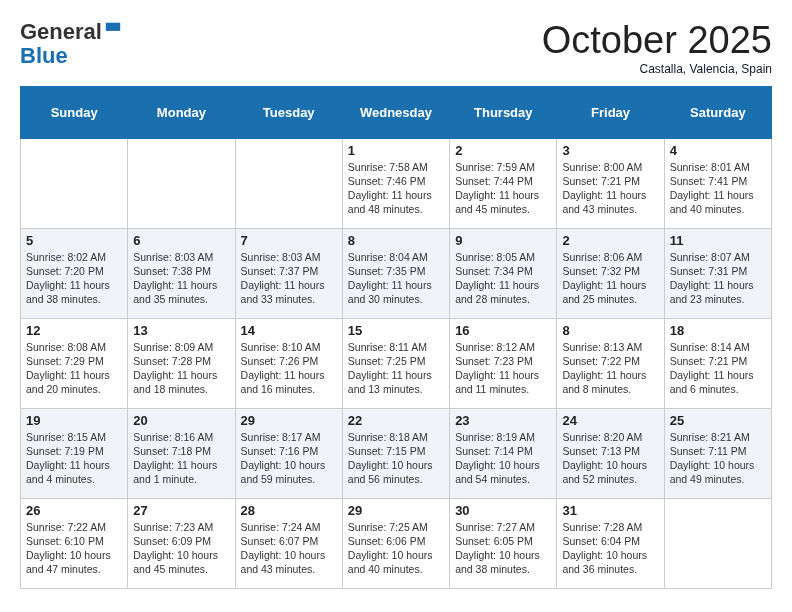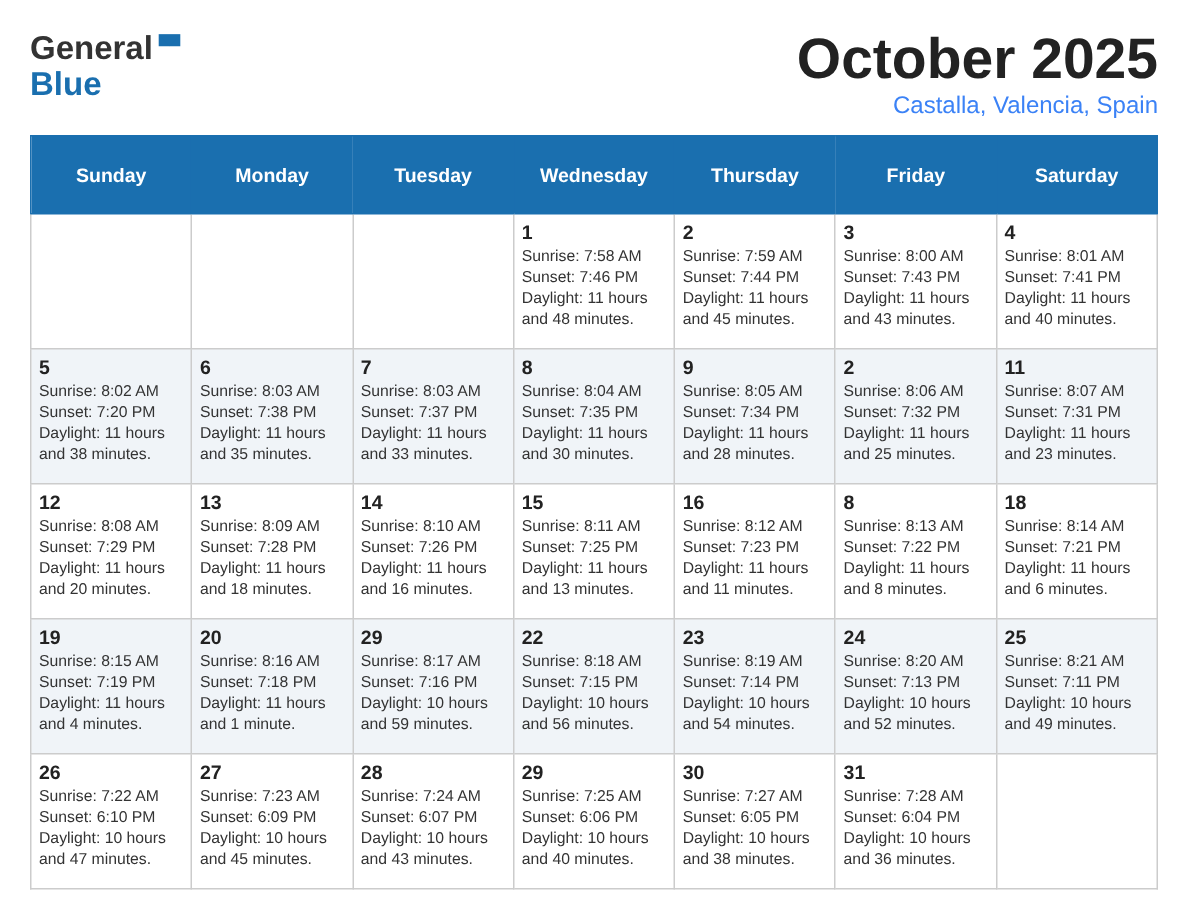--- a/index.html
+++ b/index.html
@@ -29,27 +29,27 @@
     .logo-icon {
       width: 18px;
       height: 18px;
       margin-left: 2px;
     }
     .title-block {
       text-align: right;
     }
     .month-title {
       font-size: 38px;
-      font-weight: bold;
+      font-weight: normal;
       color: #222;
       line-height: 1.1;
     }
     .location {
-      font-size: 16px;
-      color: #3b82f6;
+      font-size: 12px;
+      color: #0f172a;
     }
     table {
       width: 100%;
       border-collapse: collapse;
       table-layout: fixed;
     }
     thead tr th {
       background: #1a6faf;
       color: #fff;
       font-size: 13px;
@@ -134,21 +134,21 @@
         <td>
           <span class="day-num">2</span>
           <div class="cell-content">Sunrise: 7:59 AM
 Sunset: 7:44 PM
 Daylight: 11 hours
 and 45 minutes.</div>
         </td>
         <td>
           <span class="day-num">3</span>
           <div class="cell-content">Sunrise: 8:00 AM
-Sunset: 7:43 PM
+Sunset: 7:21 PM
 Daylight: 11 hours
 and 43 minutes.</div>
         </td>
         <td>
           <span class="day-num">4</span>
           <div class="cell-content">Sunrise: 8:01 AM
 Sunset: 7:41 PM
 Daylight: 11 hours
 and 40 minutes.</div>
         </td>

